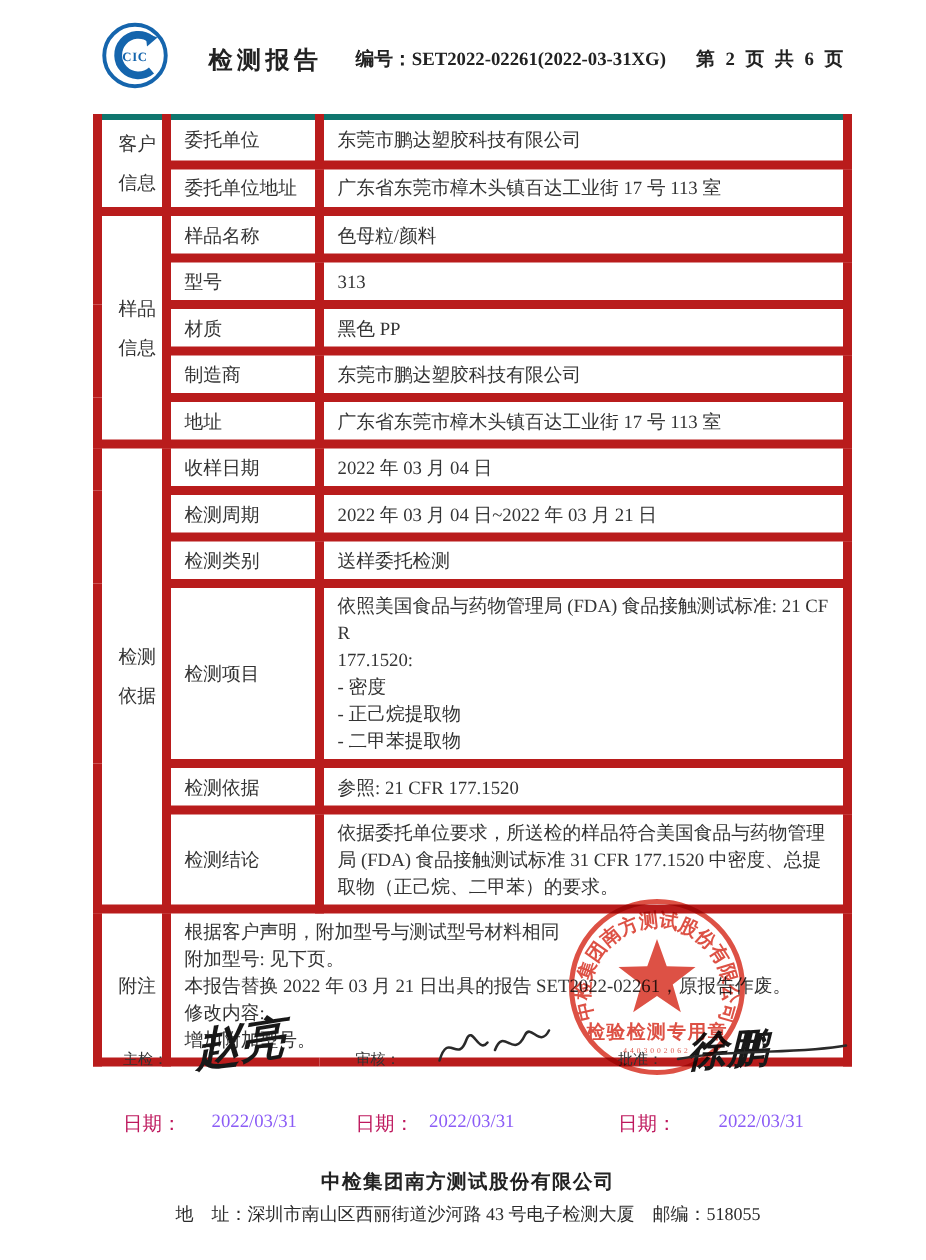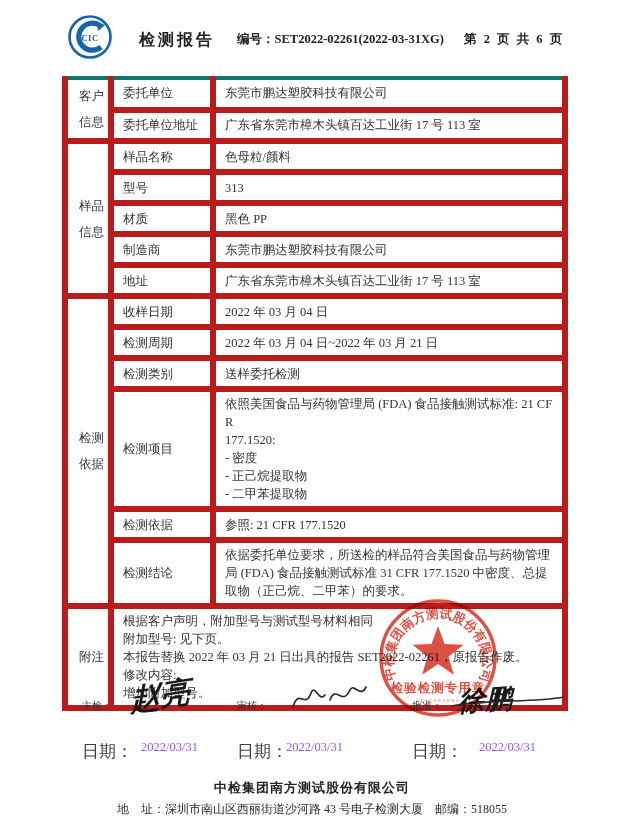--- a/index.html
+++ b/index.html
@@ -30,21 +30,21 @@
   tr.sec td{border-top:4px solid #0f766e;}
   td.group{text-align:center;padding:3px 2px;}
   td.group .glabel{display:inline-block;width:29px;line-height:26px;text-align:center;}
   tr.single{height:31px;}
   td.pre{white-space:pre-line;}
 
   
   .sig-label{font-size:10px;color:#333;z-index:1;}
   .sig-name{font-size:30px;font-weight:600;color:#181818;transform:rotate(-9deg) skewX(-6deg);z-index:1;font-style:italic;}
   .sig-name.small{font-size:27px;transform:rotate(-4deg) skewX(-4deg);}
-  .date-label{font-size:17px;color:#404040;}
+  .date-label{font-size:13px;color:#be185d;}
   .date-value{font-size:12.5px;color:#8b5cf6;}
 
   
   .stamp{left:376px;top:597px;width:124px;height:124px;z-index:3;opacity:.88;mix-blend-mode:multiply;}
 
   
   .footer{left:62px;top:779px;width:500px;text-align:center;}
   .footer .co{font-size:13px;font-weight:bold;letter-spacing:1px;color:#222;}
   .footer .line{font-size:12px;margin-top:4px;color:#2c2c2c;}
   .footer a{color:#1a1acc;text-decoration:underline;}

